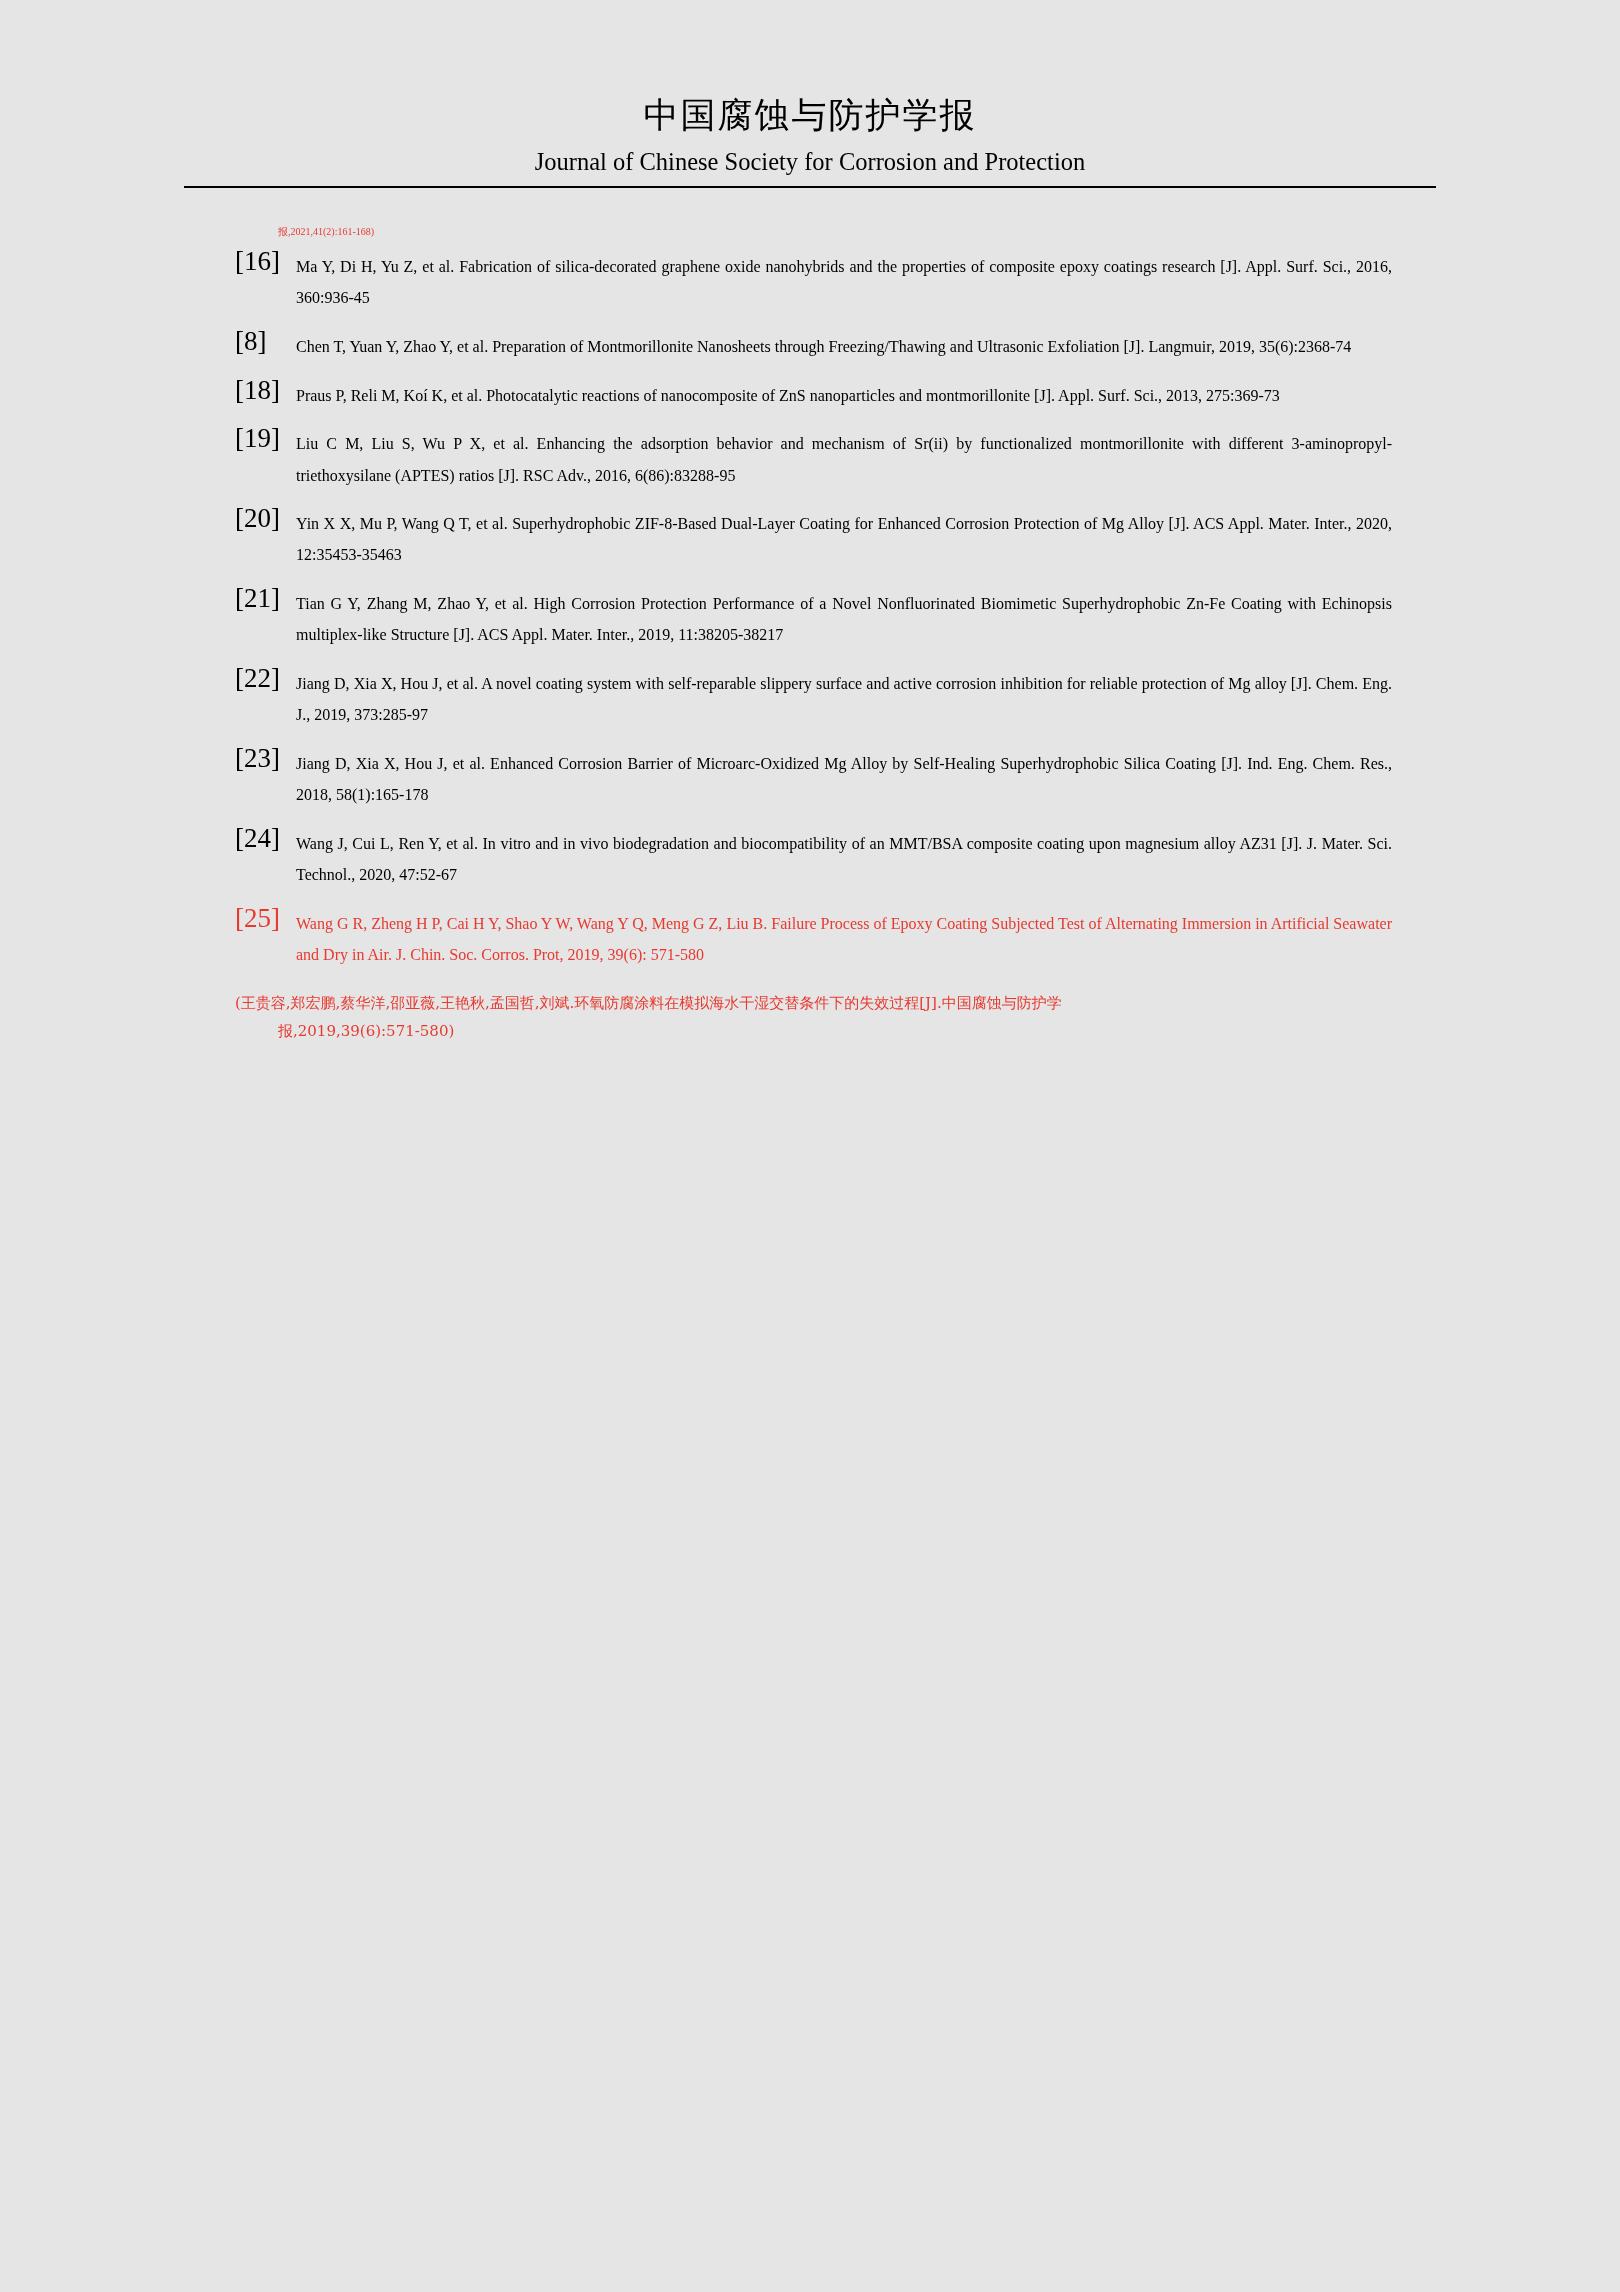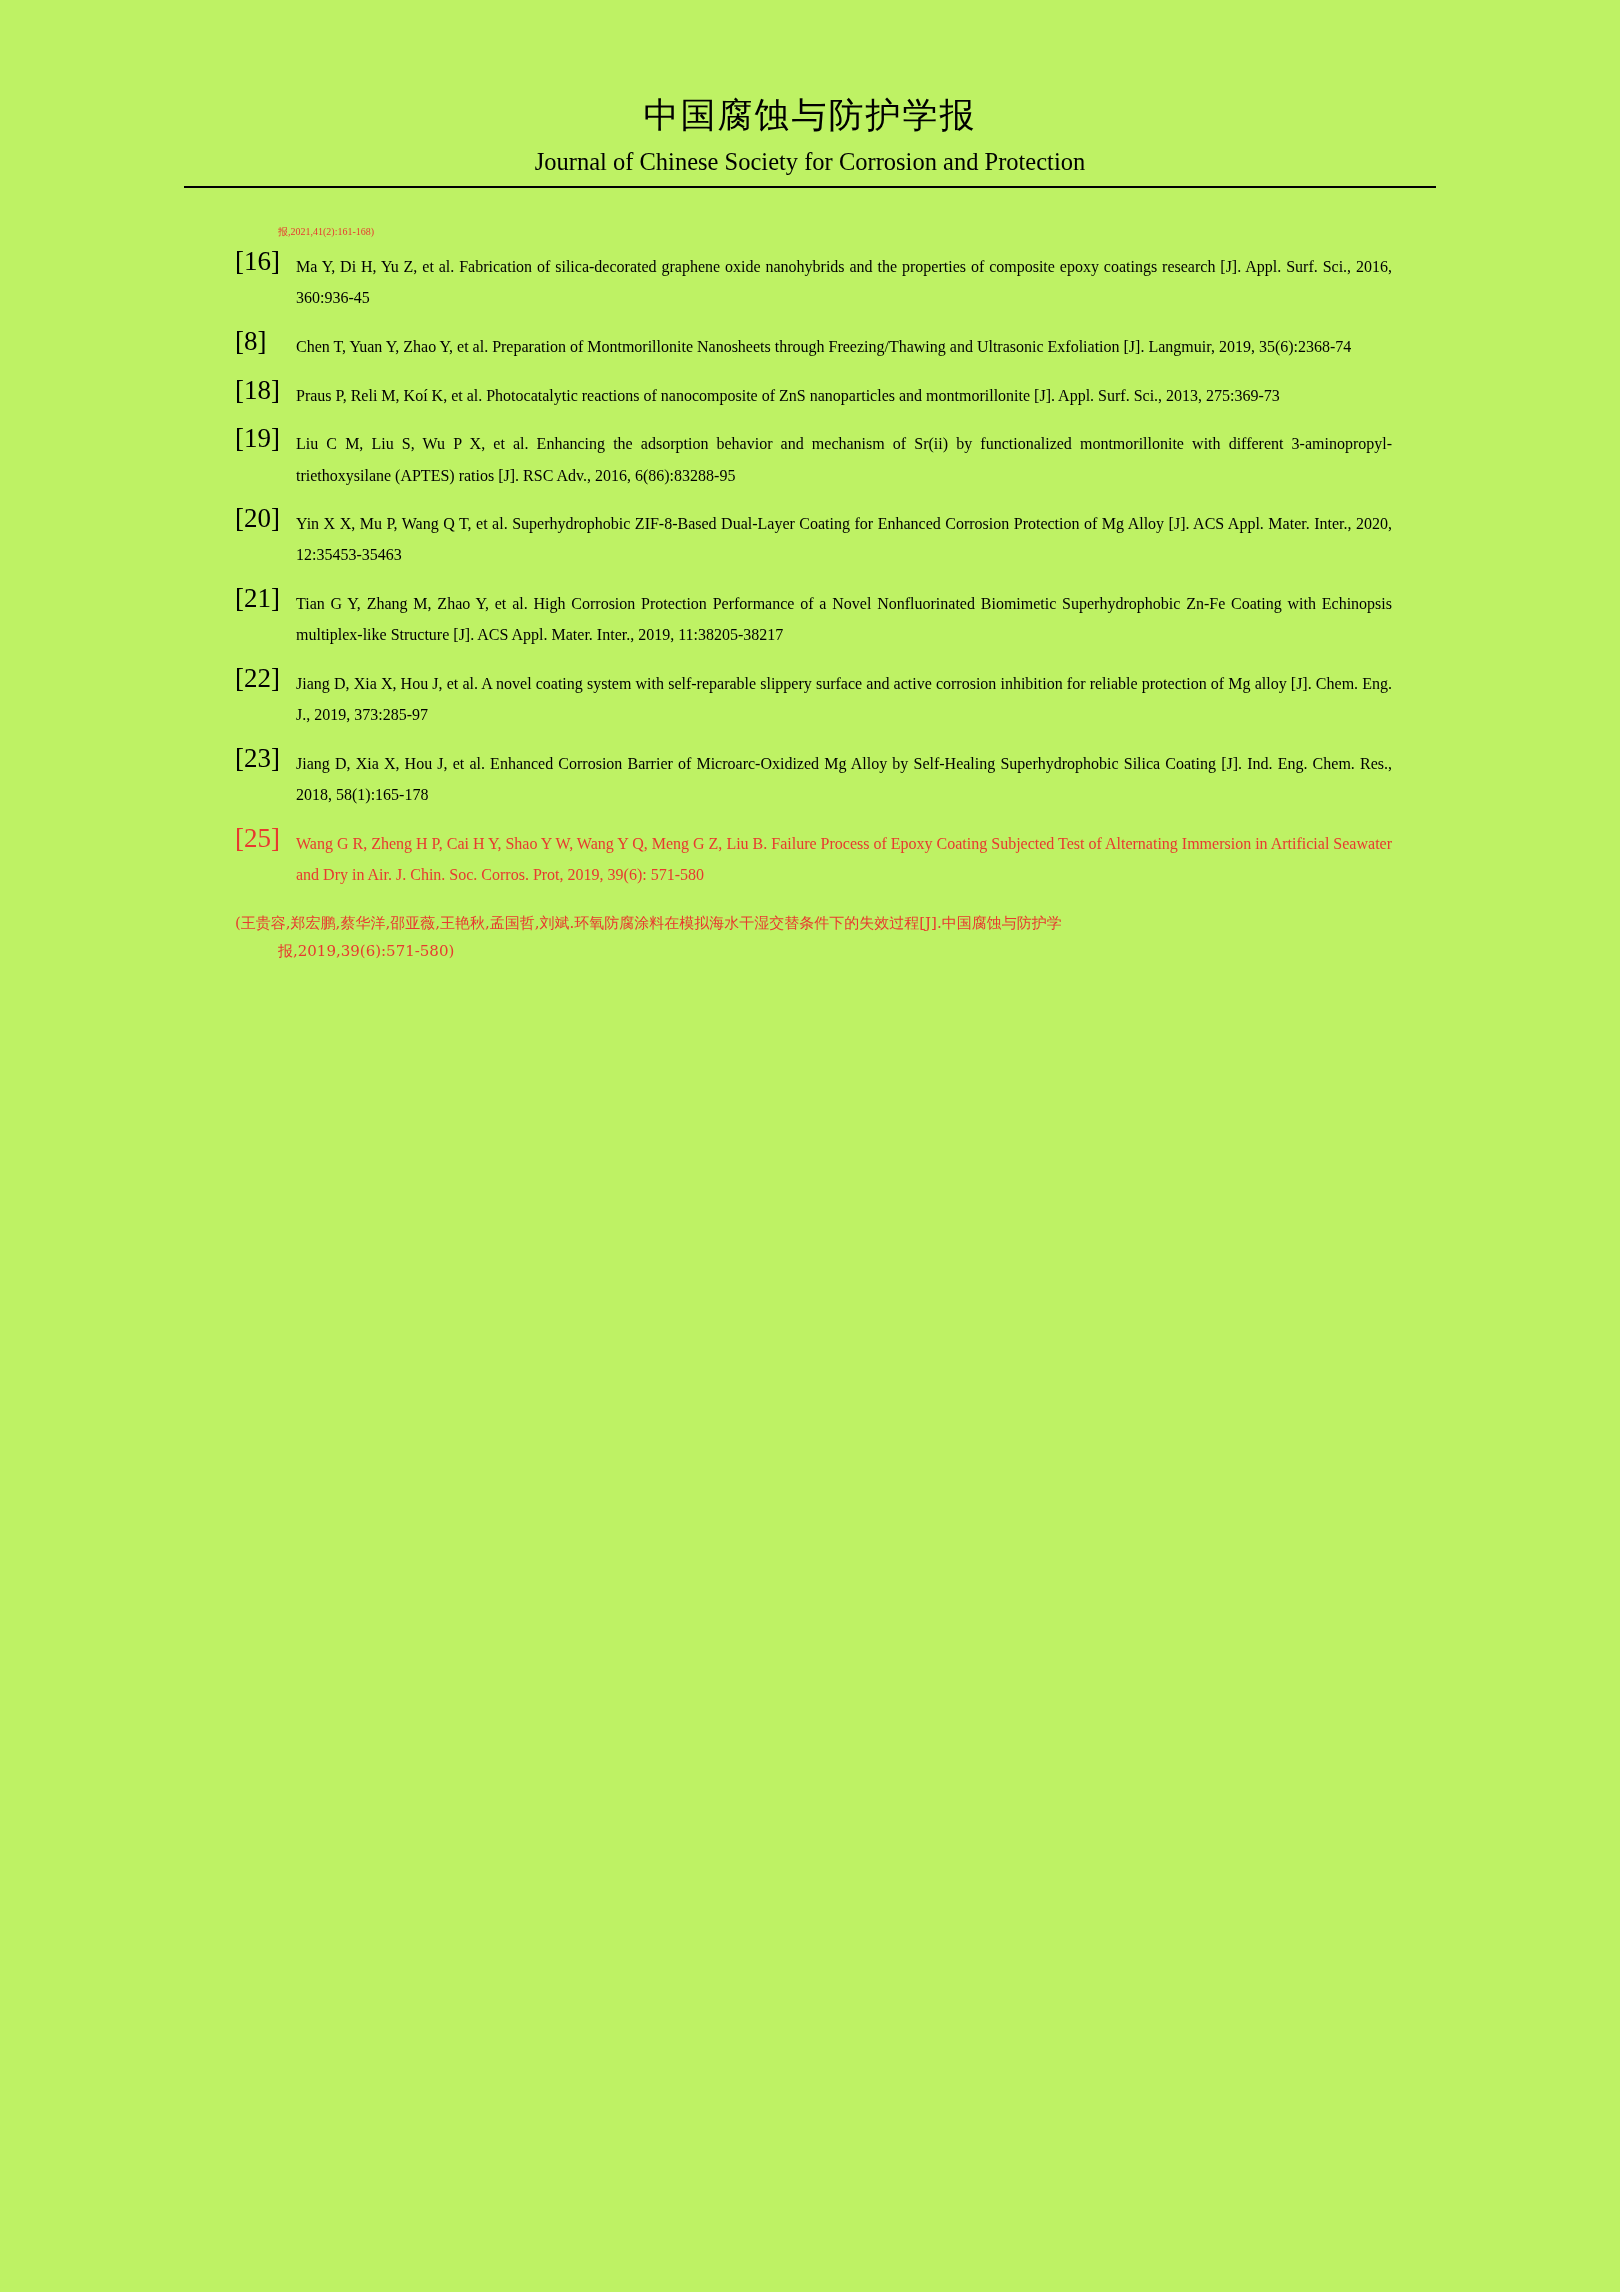--- a/index.html
+++ b/index.html
@@ -5,21 +5,21 @@
   html, body {
     margin: 0;
     padding: 0;
     background: #ffffff;
   }
   .page {
     position: relative;
     width: 1620px;
     height: 2293px;
     margin: 0 auto;
-    background: #bef264;
+    background: #e5e5e5;
     box-sizing: border-box;
     font-family: "Liberation Serif", serif;
     color: #000000;
   }
   .header {
     padding-top: 94px;
     text-align: center;
   }
   .header .cn-title {
     font-family: "DejaVu Serif", serif;
@@ -146,20 +146,24 @@
     <div class="ref">
       <span class="num">[22]</span>
       <span class="txt">Jiang D, Xia X, Hou J, et al. A novel coating system with self-reparable slippery surface and active corrosion inhibition for reliable protection of Mg alloy [J]. Chem. Eng. J., 2019, 373:285-97</span>
     </div>
 
     <div class="ref">
       <span class="num">[23]</span>
       <span class="txt">Jiang D, Xia X, Hou J, et al. Enhanced Corrosion Barrier of Microarc-Oxidized Mg Alloy by Self-Healing Superhydrophobic Silica Coating [J]. Ind. Eng. Chem. Res., 2018, 58(1):165-178</span>
     </div>
 
+    <div class="ref">
+      <span class="num">[24]</span>
+      <span class="txt">Wang J, Cui L, Ren Y, et al. In vitro and in vivo biodegradation and biocompatibility of an MMT/BSA composite coating upon magnesium alloy AZ31 [J]. J. Mater. Sci. Technol., 2020, 47:52-67</span>
+    </div>
 
     <div class="ref red">
       <span class="num">[25]</span>
       <span class="txt">Wang G R, Zheng H P, Cai H Y, Shao Y W, Wang Y Q, Meng G Z, Liu B. Failure Process of Epoxy Coating Subjected Test of Alternating Immersion in Artificial Seawater and Dry in Air. J. Chin. Soc. Corros. Prot, 2019, 39(6): 571-580</span>
     </div>
 
     <div class="cn-trans">
       <span>(王贵容,郑宏鹏,蔡华洋,邵亚薇,王艳秋,孟国哲,刘斌.环氧防腐涂料在模拟海水干湿交替条件下的失效过程[J].中国腐蚀与防护学</span>
       <span class="indent2">报,2019,39(6):571-580)</span>
     </div>

